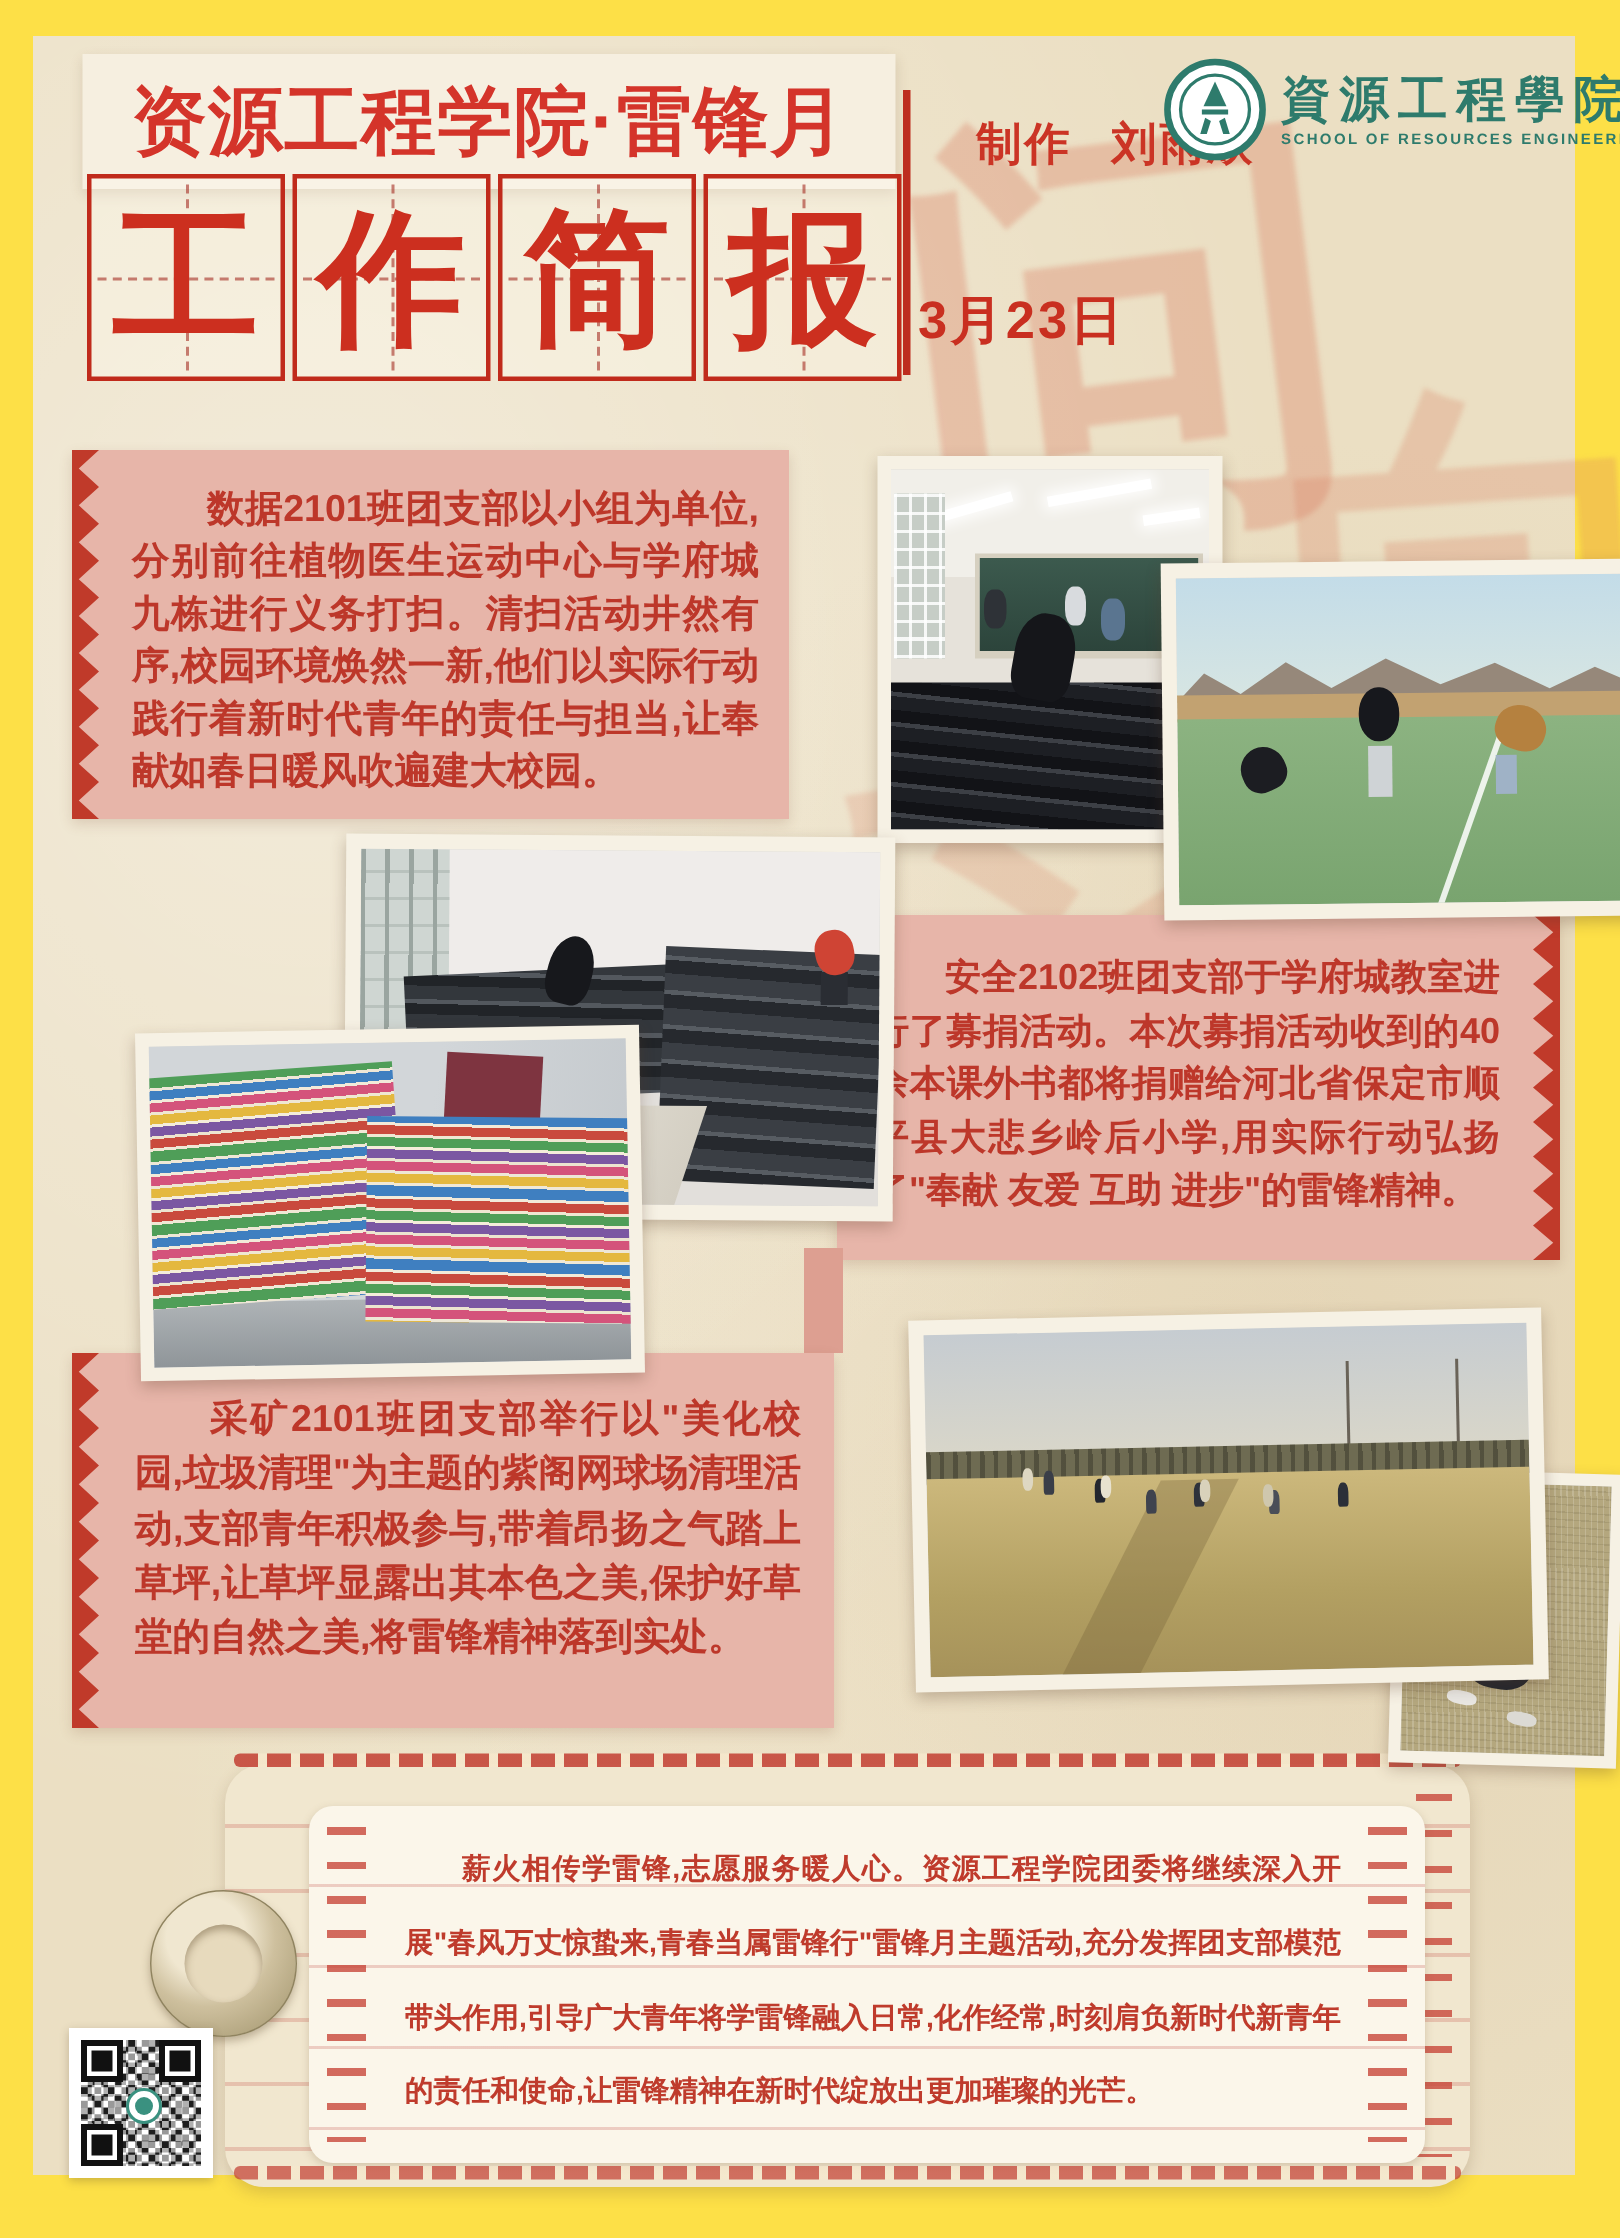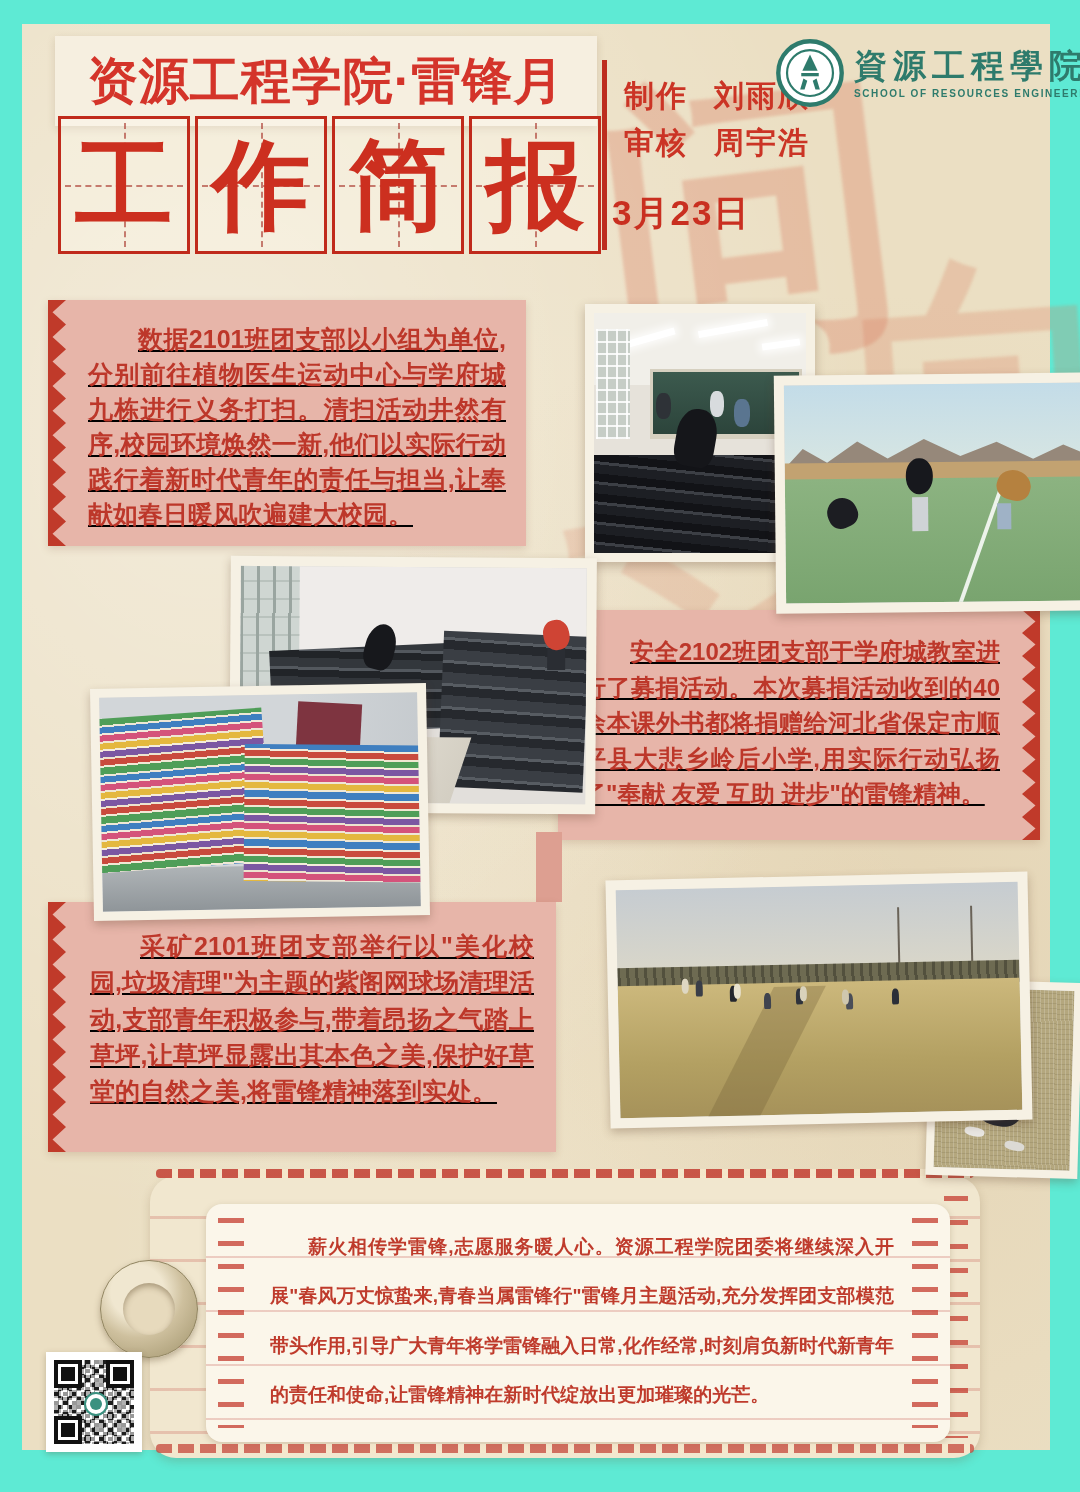--- a/index.html
+++ b/index.html
@@ -1,16 +1,16 @@
 <!DOCTYPE html>
 <html><head>
 <meta charset="utf-8">
 <style>
   html,body{margin:0;padding:0;background:#f3cda3;}
-  .poster{position:relative;width:1080px;height:1492px;background:#5eead4;overflow:hidden;
+  .poster{position:relative;width:1080px;height:1492px;background:#fde047;overflow:hidden;
           font-family:"Liberation Sans",sans-serif;}
   .paper{position:absolute;left:22px;top:24px;right:30px;bottom:42px;background:#ebdfc3;
          background-image:
            radial-gradient(ellipse at 18% 28%, rgba(255,255,255,.38), transparent 55%),
            radial-gradient(ellipse at 82% 64%, rgba(210,185,145,.28), transparent 50%),
            radial-gradient(ellipse at 50% 92%, rgba(255,250,235,.25), transparent 60%);}
   .abs{position:absolute;}
 
   
   .wm{position:absolute;color:rgba(216,124,96,.34);font-family:"DejaVu Serif",serif;
@@ -23,33 +23,33 @@
   .banner{position:absolute;left:55px;top:36px;width:542px;height:90px;background:#f6efe0;
           box-shadow:0 3px 8px rgba(110,80,50,.18);display:flex;align-items:center;justify-content:center;}
   .banner-title{font-size:50px;font-weight:900;color:#d4342a;letter-spacing:1px;white-space:nowrap;}
   .tz-row{position:absolute;left:58px;top:116px;display:flex;gap:5px;}
   .tz{position:relative;width:126px;height:132px;border:3px solid #c02a1b;background:rgba(255,252,242,.35);
       display:flex;align-items:center;justify-content:center;}
   .tz::before{content:"";position:absolute;left:50%;top:4px;bottom:4px;border-left:2px dashed rgba(165,45,35,.6);}
   .tz::after{content:"";position:absolute;top:50%;left:4px;right:4px;border-top:2px dashed rgba(165,45,35,.6);}
   .tz span{position:relative;z-index:1;font-size:98px;font-weight:900;color:#cc2f1f;line-height:1;}
   .vdivider{position:absolute;left:602px;top:60px;width:5px;height:190px;background:#bd2d1f;}
-  .credits{position:absolute;left:624px;top:76px;}
+  .credits{position:absolute;left:651px;top:76px;}
   .credit-row{display:flex;gap:26px;margin-bottom:6px;}
   .credit-role,.credit-name{font-size:30px;font-weight:900;color:#cb3425;letter-spacing:2px;white-space:nowrap;}
   .issue{position:absolute;left:612px;top:190px;display:flex;gap:30px;align-items:baseline;}
   .issue span{font-size:35px;font-weight:900;color:#c92f20;letter-spacing:2px;white-space:nowrap;}
   .emblem{position:absolute;left:775px;top:38px;width:70px;height:70px;}
   .logo-cn{position:absolute;left:854px;top:44px;font-family:"DejaVu Serif",serif;font-size:33px;
            font-weight:700;color:#2e7b6c;letter-spacing:6px;white-space:nowrap;}
   .logo-en{position:absolute;left:854px;top:88px;font-size:10px;font-weight:700;color:#2e7b6c;
            letter-spacing:1.6px;white-space:nowrap;}
 
   
-  .panel{position:absolute;background:#e7b5a9;box-shadow:0 3px 8px rgba(120,70,50,.18);overflow:hidden;text-decoration:underline;}
+  .panel{position:absolute;background:#e7b5a9;box-shadow:0 3px 8px rgba(120,70,50,.18);overflow:hidden;}
   .panel-text{margin:0;color:#bd372a;font-weight:900;text-align:justify;text-indent:2em;}
   .p1{left:48px;top:300px;width:478px;height:246px;}
   .p1 .panel-text{padding:22px 20px 0 40px;font-size:25px;line-height:1.40;}
   .p2{left:558px;top:610px;width:482px;height:230px;}
   .p2 .panel-text{padding:24px 40px 0 24px;font-size:24px;line-height:1.48;}
   .p3{left:48px;top:902px;width:508px;height:250px;}
   .p3 .panel-text{padding:26px 22px 0 42px;font-size:25px;line-height:1.45;}
   .zz{position:absolute;top:0;height:100%;width:18px;}
   .zz-left{left:0;}
   .zz-right{right:0;}
@@ -213,24 +213,20 @@
     <div class="tz">
         <span>报</span>
       </div>
   </div>
   <div class="vdivider"></div>
   <div class="credits">
     <div class="credit-row">
       <span class="credit-role">制作</span>
       <span class="credit-name">刘雨欣</span>
     </div>
-    <div class="credit-row">
-      <span class="credit-role">审核</span>
-      <span class="credit-name">周宇浩</span>
-    </div>
   </div>
   <div class="issue">
     <span>3月23日</span>
   </div>
   <svg class="emblem" viewBox="0 0 64 64">
     <circle cx="32" cy="32" r="29" fill="#ffffff" stroke="#2e7b6c" stroke-width="4"></circle>
     <circle cx="32" cy="32" r="21" fill="none" stroke="#2e7b6c" stroke-width="2"></circle>
     <path d="M32 15 L25 30 H39 Z" fill="#2e7b6c"></path>
     <path d="M24 32 h16 v3 h-16 z" fill="#2e7b6c"></path>
     <path d="M26 37 l-3 10 h4 l2.5-8 z M38 37 l3 10 h-4 l-2.5-8 z" fill="#2e7b6c"></path>

